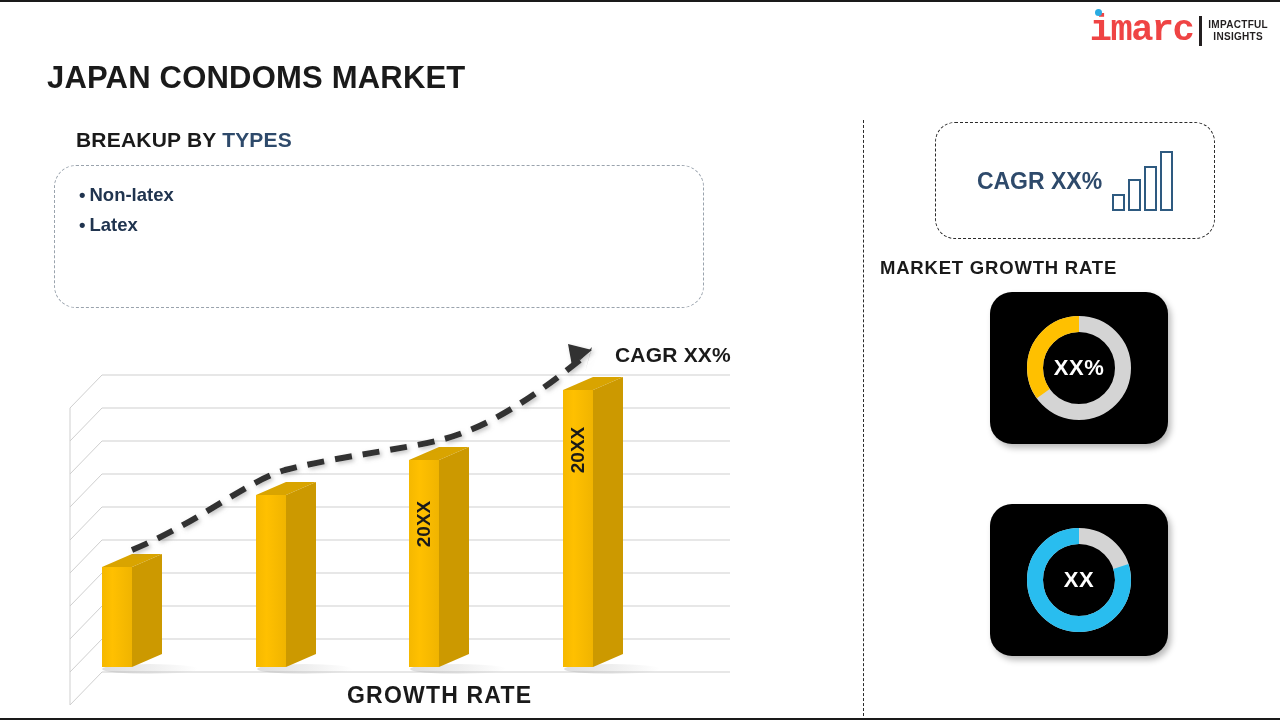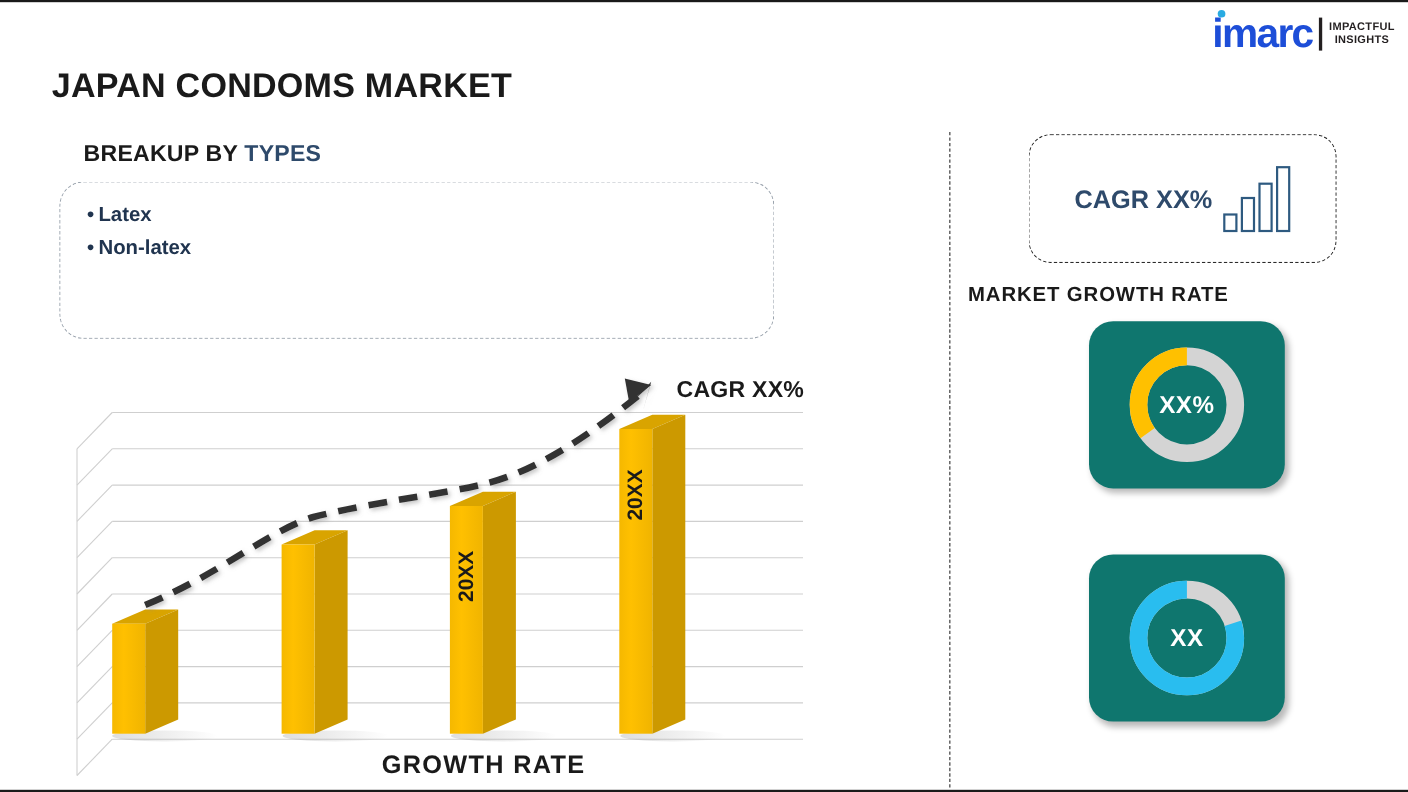--- a/index.html
+++ b/index.html
@@ -19,22 +19,22 @@
 
   
   #logo {
     position: absolute; top: 10px; right: 12px;
     display: flex; align-items: center; gap: 0px;
   }
   #logo-mark {
     position: relative;
     font-size: 37px; line-height: 37px;
     font-weight: 700; letter-spacing: -1.5px;
-    color: #1d4ed8;
-    font-family: Liberation Sans, sans-serif;
+    color: #ef4444;
+    font-family: Liberation Mono, monospace;
     padding-right: 4px;
     text-align: center;
   }
   #logo-dot {
     position: absolute; top: -3px; left: 5px;
     width: 7px; height: 7px; border-radius: 50%;
     background: #29ABE2;
   }
   #logo-bar {
     width: 3px; height: 30px; background: #231f20; margin: 0 6px 0 2px;
@@ -132,21 +132,21 @@
     font-size: 18.5px; font-weight: 700; color: #1a1a1a;
     letter-spacing: 0.8px;
   }
   #caption-growth { top: 145px; }
   #caption-cagr   { top: 350px; }
   #caption-market { top: 560px; }
 
   .donut-card {
     position: absolute; left: 110px;
     width: 178px; height: 152px;
-    background: #0f766e;
+    background: #000000;
     border-radius: 22px;
     box-shadow: 3px 4px 6px rgba(0,0,0,0.28);
     display: flex; align-items: center; justify-content: center;
   }
   #donut-card-cagr   { top: 180px; }
   #donut-card-market { top: 392px; }
   .donut-value {
     position: absolute;
     font-size: 22px; font-weight: 700; color: #ffffff;
     letter-spacing: 0.5px;
@@ -168,24 +168,24 @@
   </div>
 
   <div id="page-title">JAPAN CONDOMS MARKET</div>
 
   <div id="breakup-heading">
     <span>BREAKUP BY </span><span class="accent">TYPES</span>
   </div>
 
   <div id="types-box">
     <div class="type-item">
+      <span class="bullet">•</span><span>Non-latex</span>
+    </div>
+    <div class="type-item">
       <span class="bullet">•</span><span>Latex</span>
-    </div>
-    <div class="type-item">
-      <span class="bullet">•</span><span>Non-latex</span>
     </div>
   </div>
 
   <div id="chart">
     <svg width="720" height="380" viewBox="0 0 720 380">
       <defs>
         <linearGradient id="barFront" x1="0" y1="0" x2="1" y2="0">
           <stop offset="0%" stop-color="#F5B800"></stop>
           <stop offset="35%" stop-color="#FFC000"></stop>
           <stop offset="100%" stop-color="#F0B400"></stop>

